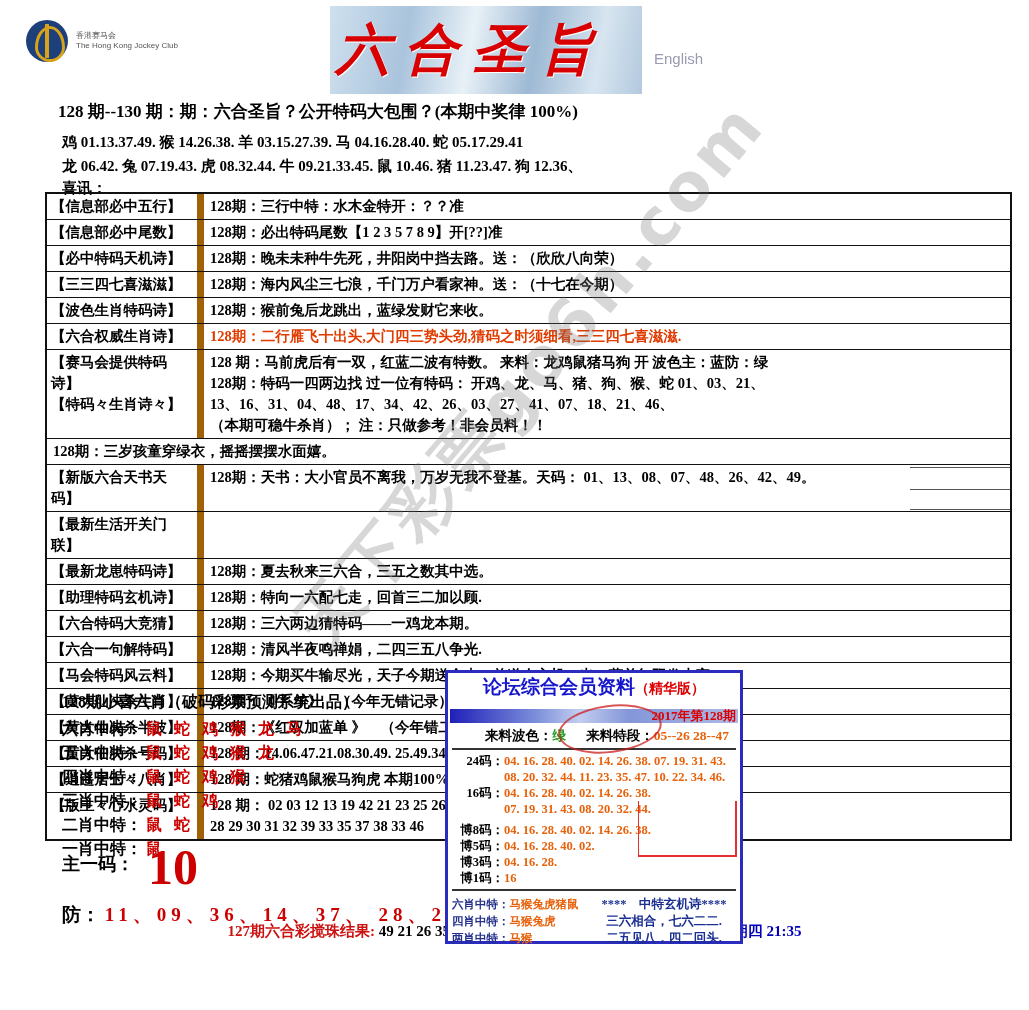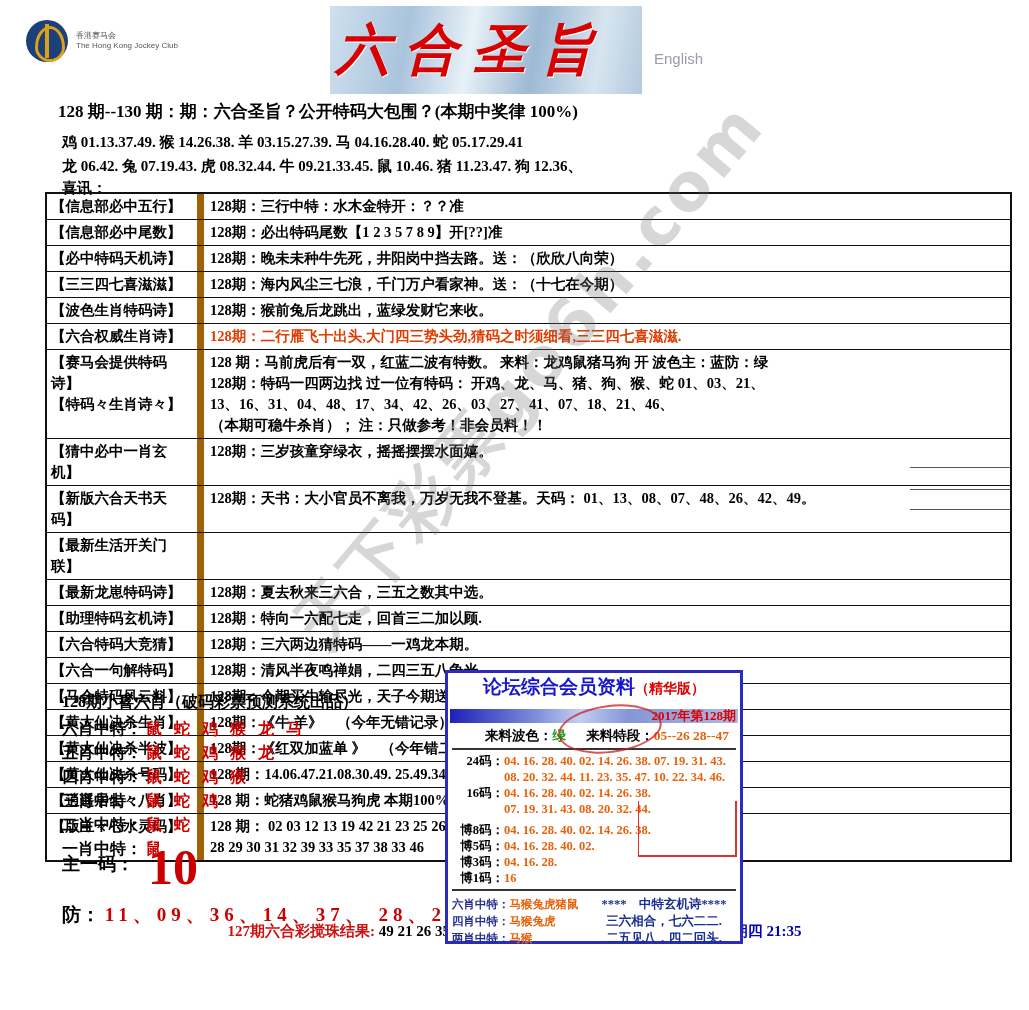--- a/index.html
+++ b/index.html
@@ -153,23 +153,20 @@
         <div>【特码々生肖诗々】</div>
       </div>
       <div class="t-content">
         <div>128 期：马前虎后有一双，红蓝二波有特数。 来料：龙鸡鼠猪马狗 开 波色主：蓝防：绿</div>
         <div>128期：特码一四两边找  过一位有特码： 开鸡、龙、马、猪、狗、猴、蛇 01、03、21、</div>
         <div>13、16、31、04、48、17、34、42、26、03、27、41、07、18、21、46、</div>
         <div>（本期可稳牛杀肖）；  注：只做参考！非会员料！！</div>
       </div>
     </div>
     <div class="t-row">
-      <div class="t-label">
-        <div>【猜中必中一肖玄机】</div>
-      </div>
       <div class="t-content">
         <div>128期：三岁孩童穿绿衣，摇摇摆摆水面嬉。</div>
       </div>
     </div>
     <div class="t-row">
       <div class="t-label">
         <div>【新版六合天书天码】</div>
       </div>
       <div class="t-content">
         <div>128期：天书：大小官员不离我，万岁无我不登基。天码： 01、13、08、07、48、26、42、49。</div>

